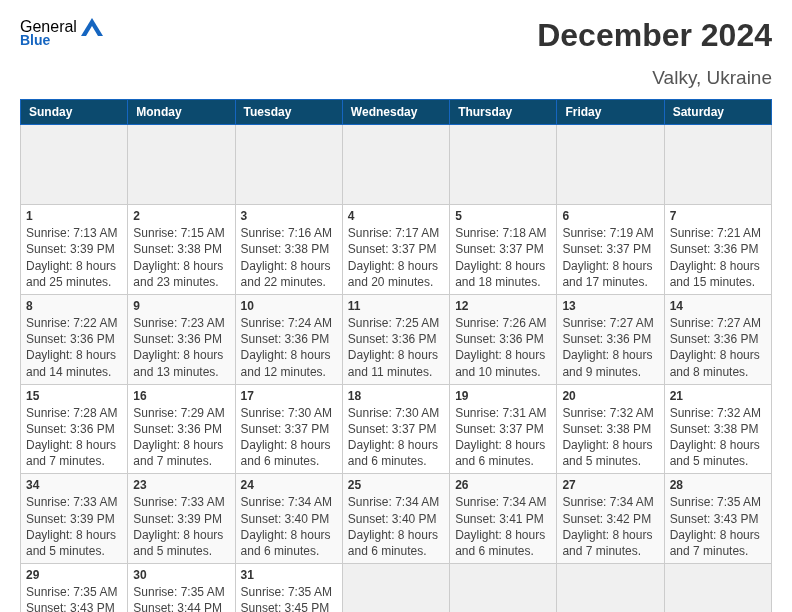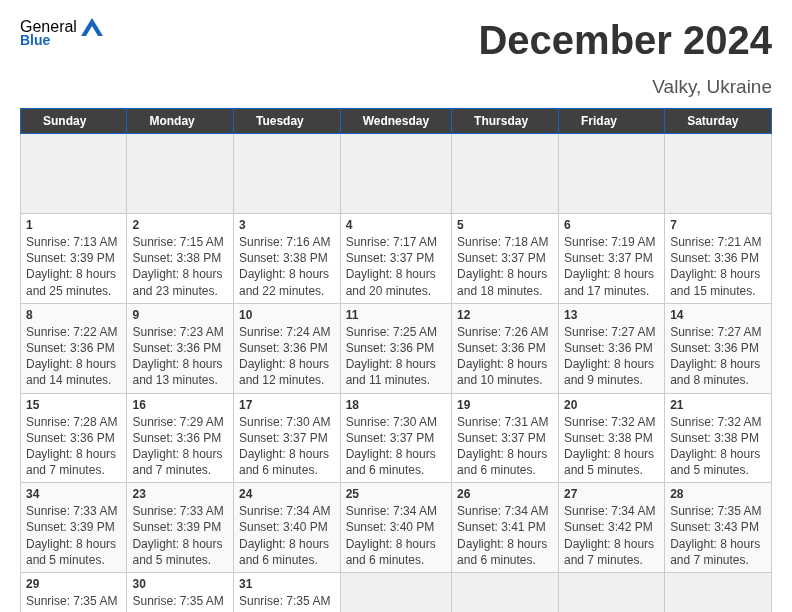--- a/index.html
+++ b/index.html
@@ -35,21 +35,21 @@
     }
     .logo-icon {
       width: 22px;
       height: 18px;
       margin-left: 2px;
     }
     .title-block {
       text-align: right;
     }
     .month-title {
-      font-size: 40px;
+      font-size: 32px;
       font-weight: bold;
       color: #333;
       line-height: 1.1;
       margin-left: 20px;
     }
     .location {
       font-size: 19px;
       color: #555;
       margin-top: 14px;
     }
@@ -57,25 +57,25 @@
       flex: 1;
       display: flex;
       flex-direction: column;
     }
     table {
       width: 100%;
       border-collapse: collapse;
       flex: 1;
     }
     thead tr th {
-      background: #404040;
+      background: #0c4a6e;
       color: #fff;
       font-size: 12px;
       font-weight: bold;
-      padding: 5px 22px;
+      padding: 5px 8px;
       text-align: left;
       border: 1px solid #1565c0;
     }
     tbody tr td {
       border: 1px solid #ccc;
       vertical-align: top;
       padding: 4px 5px;
       font-size: 9.5px;
       color: #333;
       width: 14.28%;

